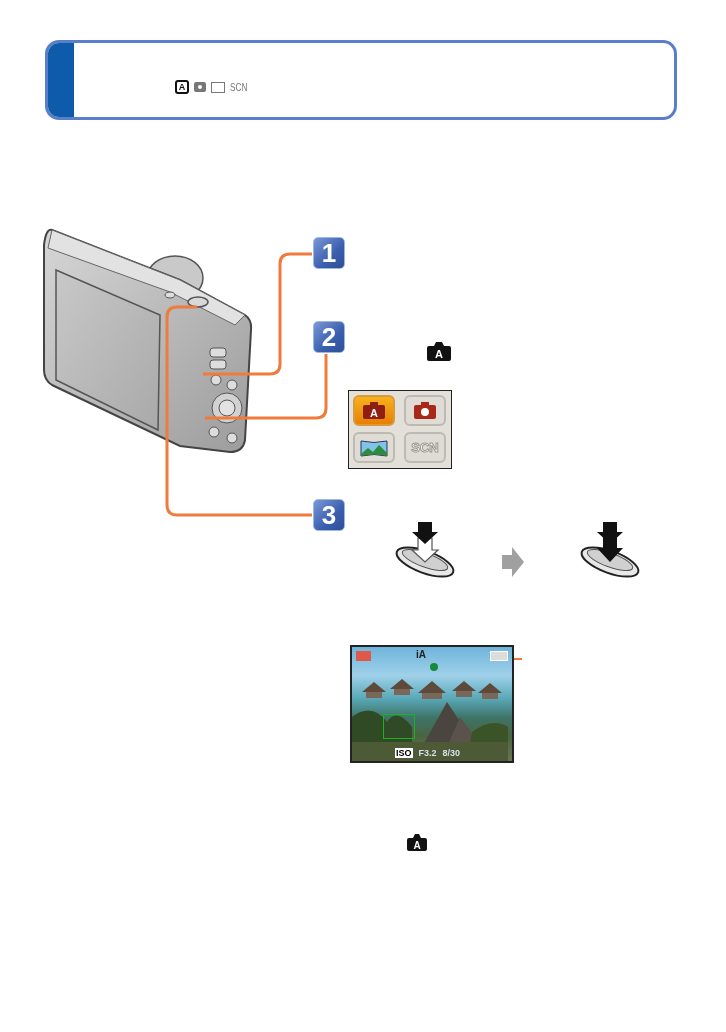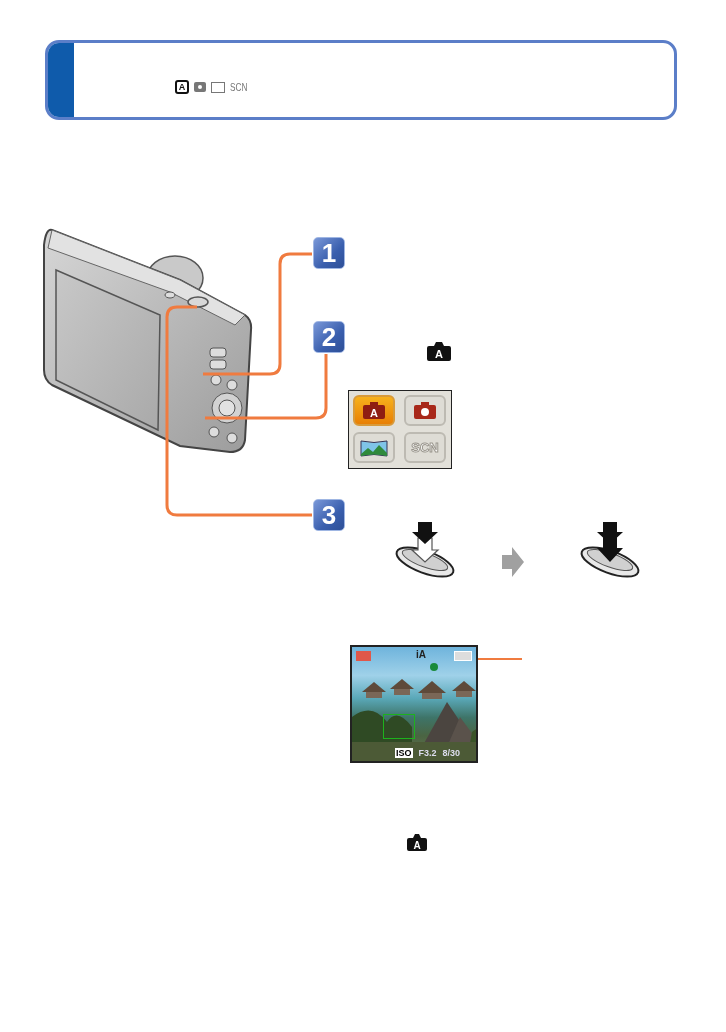--- a/index.html
+++ b/index.html
@@ -45,21 +45,21 @@
   }
   .mode-tile {
     position: absolute; width: 42px; height: 31px; border-radius: 6px;
     border: 2px solid #bdbab2; box-sizing: border-box; background: #dedcd5;
     display: flex; align-items: center; justify-content: center;
   }
   .mode-tile.active { background: linear-gradient(#f7b11c, #e87f05); border-color: #d89a3a; }
 
   
   .lcd {
-    left: 350px; top: 645px; width: 128px; height: 118px;
+    left: 350px; top: 645px; width: 164px; height: 118px;
     border: 2px solid #222; box-sizing: border-box; overflow: hidden;
     background:
       linear-gradient(to bottom, #6fb4dc 0%, #9fd1e9 25%, #5aa8b8 45%, #3e7468 62%, #4a6442 78%, #6b7550 100%);
   }
 </style>
 </head>
 <body>
 
 <div class="abs header-box">
   <div class="header-bar"></div>

